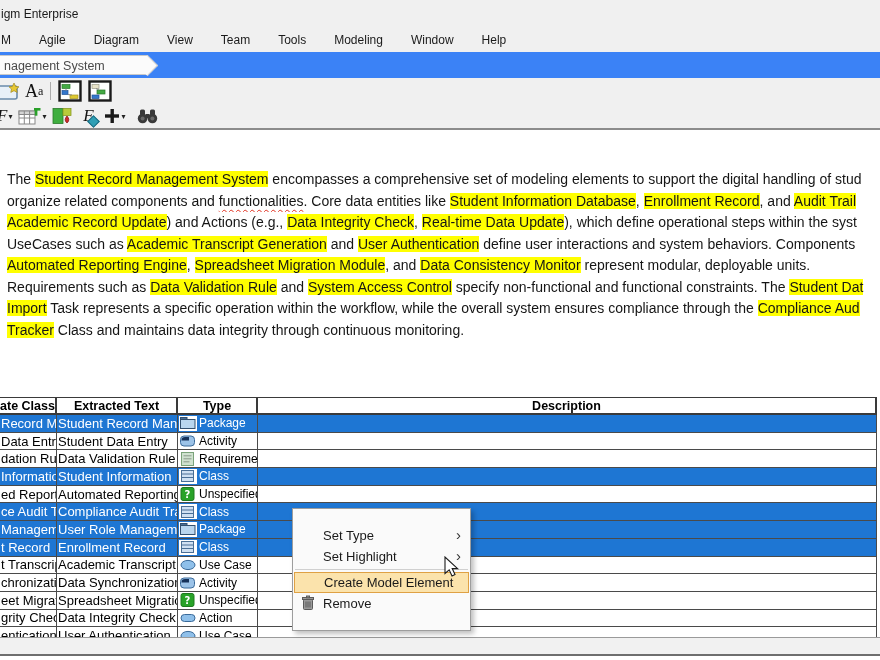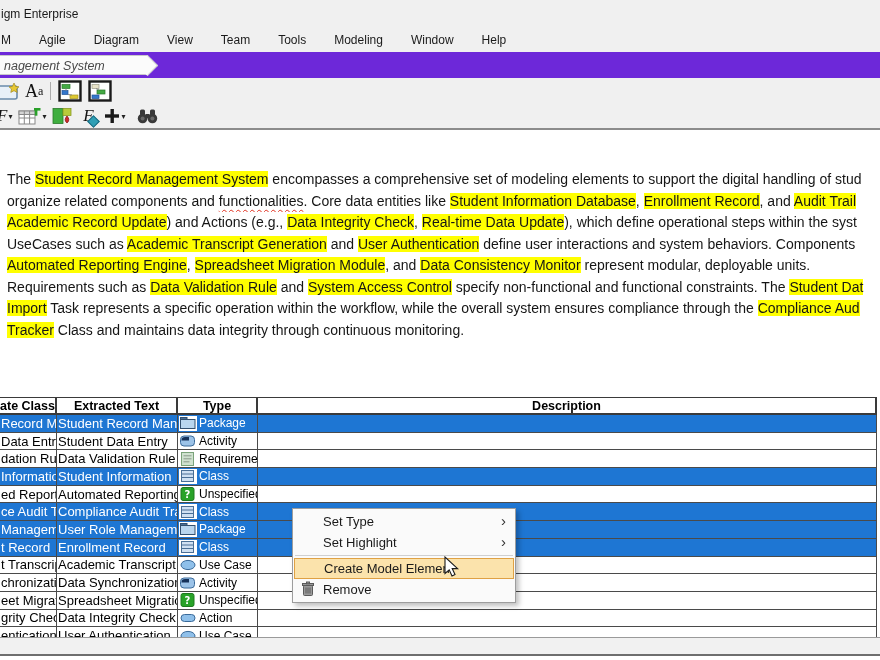--- a/index.html
+++ b/index.html
@@ -6,21 +6,21 @@
   .screen{position:relative;width:880px;height:660px;overflow:hidden;background:#fff;
           font-family:"Liberation Sans",sans-serif;}
   
   .chrome{position:absolute;left:0;top:0;width:880px;height:130px;background:#f0f0f0;}
   .titlebar{position:absolute;left:0;top:0;width:812px;height:28px;}
   .titletext{position:absolute;left:1px;top:7px;font-size:12px;color:#1a1a1a;}
   .menubar{position:absolute;left:0;top:28px;height:24px;display:flex;align-items:center;
            font-size:12px;color:#1a1a1a;}
   .mitem{padding:5px 14px;cursor:default;}
   .mitem:first-child{padding-left:1px;padding-right:14px;}
-  .crumbbar{position:absolute;left:0;top:52px;width:880px;height:26px;background:#6d28d9;font-style:italic;}
+  .crumbbar{position:absolute;left:0;top:52px;width:880px;height:26px;background:#3b82f6;}
   .crumbtab{position:absolute;left:-30px;top:3px;width:178px;height:20px;background:#fbfbfb;
             border:1px solid #c9c9c9;line-height:20px;font-size:12.5px;color:#4a4a4a;
             padding-left:33px;box-sizing:border-box;}
   .crumbtab::after{content:'';position:absolute;right:-8px;top:2.4px;width:14px;height:14px;
             background:#fbfbfb;border-top:1px solid #c9c9c9;border-right:1px solid #c9c9c9;
             transform:rotate(45deg);}
   .toolbar{position:absolute;left:0;top:78px;width:880px;height:50px;border-bottom:2px solid #8c8c8c;
            box-sizing:content-box;}
   .trow{position:absolute;display:flex;align-items:center;height:24px;left:0;}
   .trow1{top:1px;}
@@ -56,22 +56,22 @@
   .c3{width:80px;flex:none;}
   .c4{flex:1;}
   .ticon{width:18px;height:15px;background:#fff;display:flex;align-items:center;justify-content:center;
          margin-right:2px;flex:none;}
   .tlabel{font-size:12px;}
   
   .statusband{position:absolute;left:0;top:637px;width:880px;height:17px;background:#f1f1f1;
               border-top:1px solid #9a9a9a;box-sizing:border-box;}
   .bottomline{position:absolute;left:0;top:654px;width:880px;height:2px;background:#6e6e6e;}
   
-  .ctxmenu{position:absolute;left:292px;top:508px;width:224px;background:#fafafa;
-           border:1px solid #9d9d9d;box-shadow:3px 3px 5px rgba(0,0,0,.25);padding:2px 0;
+  .ctxmenu{position:absolute;left:292px;top:508px;width:179px;background:#fafafa;
+           border:1px solid #9d9d9d;box-shadow:3px 3px 5px rgba(0,0,0,.25);padding:16px 0;
            box-sizing:border-box;font-size:13px;color:#1a1a1a;z-index:5;}
   .mi{position:relative;height:21px;display:flex;align-items:center;padding-left:30px;
       box-sizing:border-box;}
   .mi .arrow{position:absolute;right:9px;top:1px;font-size:15px;color:#333;}
   .mi.hot{background:#fbe3ac;border:1px solid #dfa144;margin:0 1px;padding-left:29px;}
   .msep{height:1px;background:#d0d0d0;margin:2px 2px;}
   .micon{position:absolute;left:7px;top:2px;width:16px;height:16px;}
   .cursor{position:absolute;left:444px;top:556px;z-index:9;}
 </style>
 </head>

